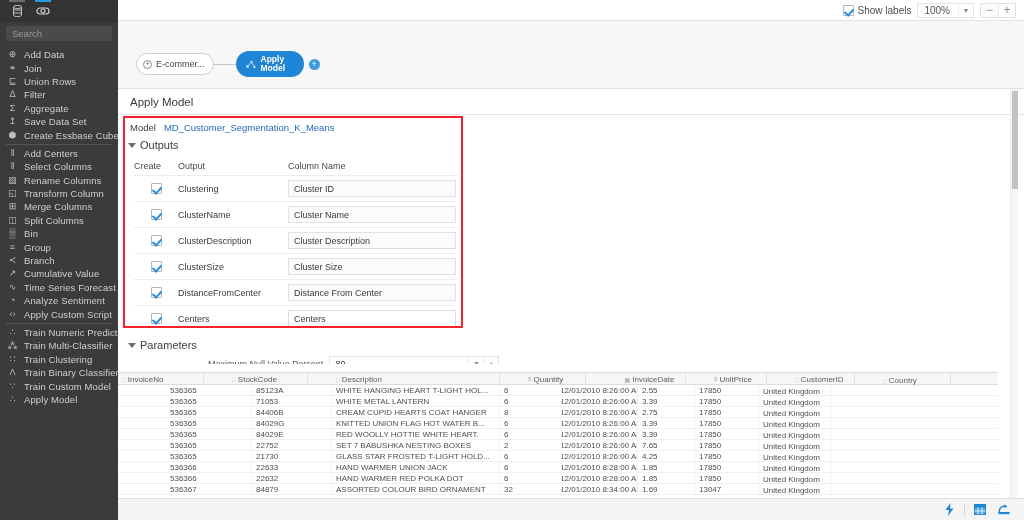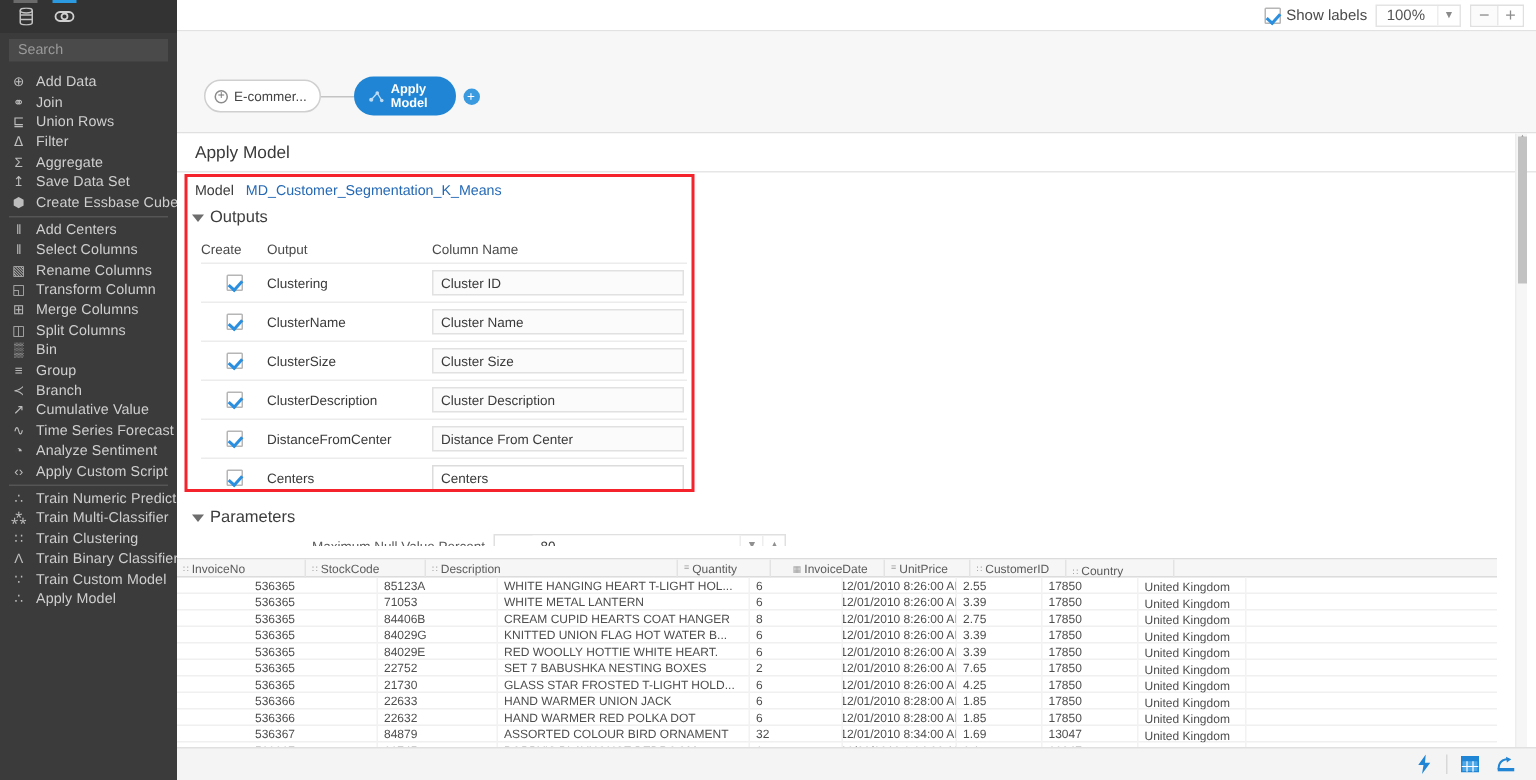--- a/index.html
+++ b/index.html
@@ -166,36 +166,36 @@
   .cn-input.focused { background: #fff; border-color: #dcdcdc; }
 
   .params { margin-top: 8px; }
   .param-row {
     display: flex; align-items: center; gap: 6px; margin: 5px 0 0 90px;
   }
   .param-lbl { font-size: 9px; color: #5a5a5a; }
   .param-box { display: flex; align-items: center; border: 1px solid #e0e0e0; height: 15px; background:#fff; }
   .param-input {
     width: 138px; height: 13px; border: none; font-size: 9px; color:#3a3a3a;
-    padding: 0 5px; font-family: "Liberation Sans", sans-serif; outline: none; margin-left: 25px;
+    padding: 0 5px; font-family: "Liberation Sans", sans-serif; outline: none;
   }
   .spin { display:flex; }
   .spin-btn {
     width: 15px; height: 13px; border-left: 1px solid #eee;
     display:flex; align-items:center; justify-content:center;
     font-size: 7px; color: #909090;
   }
 
   
   .grid {
     position: absolute; left: 0; top: 283px; width: 880px; height: 134px;
     border-top: 1px solid #dcdcdc;
     overflow: hidden;
   }
-  .grid-head { display: flex; height: 12px; background: #f6f6f6; border-bottom: 1px solid #dcdcdc; }
+  .grid-head { display: flex; height: 12px; background: #f6f6f6; border-bottom: 1px solid #dcdcdc; gap: 24px; }
   .gh {
     display: flex; align-items: center; gap: 3px;
     font-size: 8px; color: #5c5c5c; padding-left: 4px;
     border-right: 1px solid #e3e3e3; height: 12px; overflow: hidden;
   }
   .gh-ico { font-size: 6px; color: #a0a0a0; letter-spacing: -1px; }
   .grow { display: flex; height: 11px; border-bottom: 1px solid #f0f0f0; padding-left: 48px; }
   .gc {
     font-size: 8px; color: #4e4e4e; padding-left: 4px; height: 11px;
     display: flex; align-items: center; border-right: 1px solid #f2f2f2;
@@ -438,29 +438,29 @@
               <div class="c1">
                 <div class="chk checked"></div>
               </div>
               <div class="c2">ClusterName</div>
               <div class="c3"><input type="text" class="cn-input" value="Cluster Name" style=""></div>
             </div>
             <div class="out-row">
               <div class="c1">
                 <div class="chk checked"></div>
               </div>
-              <div class="c2">ClusterSize</div>
-              <div class="c3"><input type="text" class="cn-input" value="Cluster Size" style=""></div>
+              <div class="c2">ClusterDescription</div>
+              <div class="c3"><input type="text" class="cn-input" value="Cluster Description" style=""></div>
             </div>
             <div class="out-row">
               <div class="c1">
                 <div class="chk checked"></div>
               </div>
-              <div class="c2">ClusterDescription</div>
-              <div class="c3"><input type="text" class="cn-input" value="Cluster Description" style=""></div>
+              <div class="c2">ClusterSize</div>
+              <div class="c3"><input type="text" class="cn-input" value="Cluster Size" style=""></div>
             </div>
             <div class="out-row">
               <div class="c1">
                 <div class="chk checked"></div>
               </div>
               <div class="c2">DistanceFromCenter</div>
               <div class="c3"><input type="text" class="cn-input" value="Distance From Center" style=""></div>
             </div>
             <div class="out-row">
               <div class="c1">

